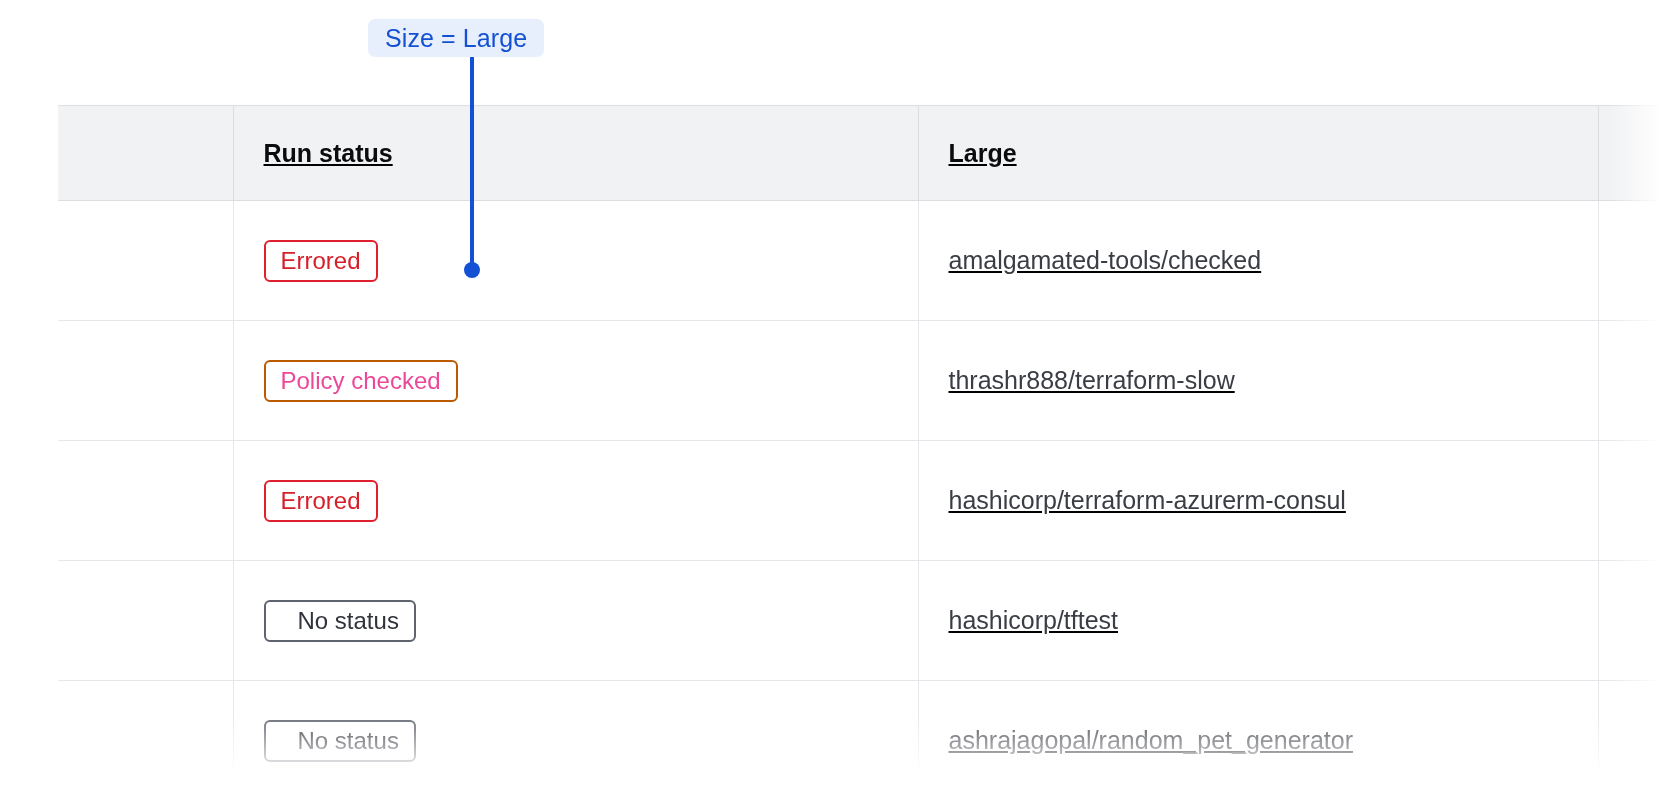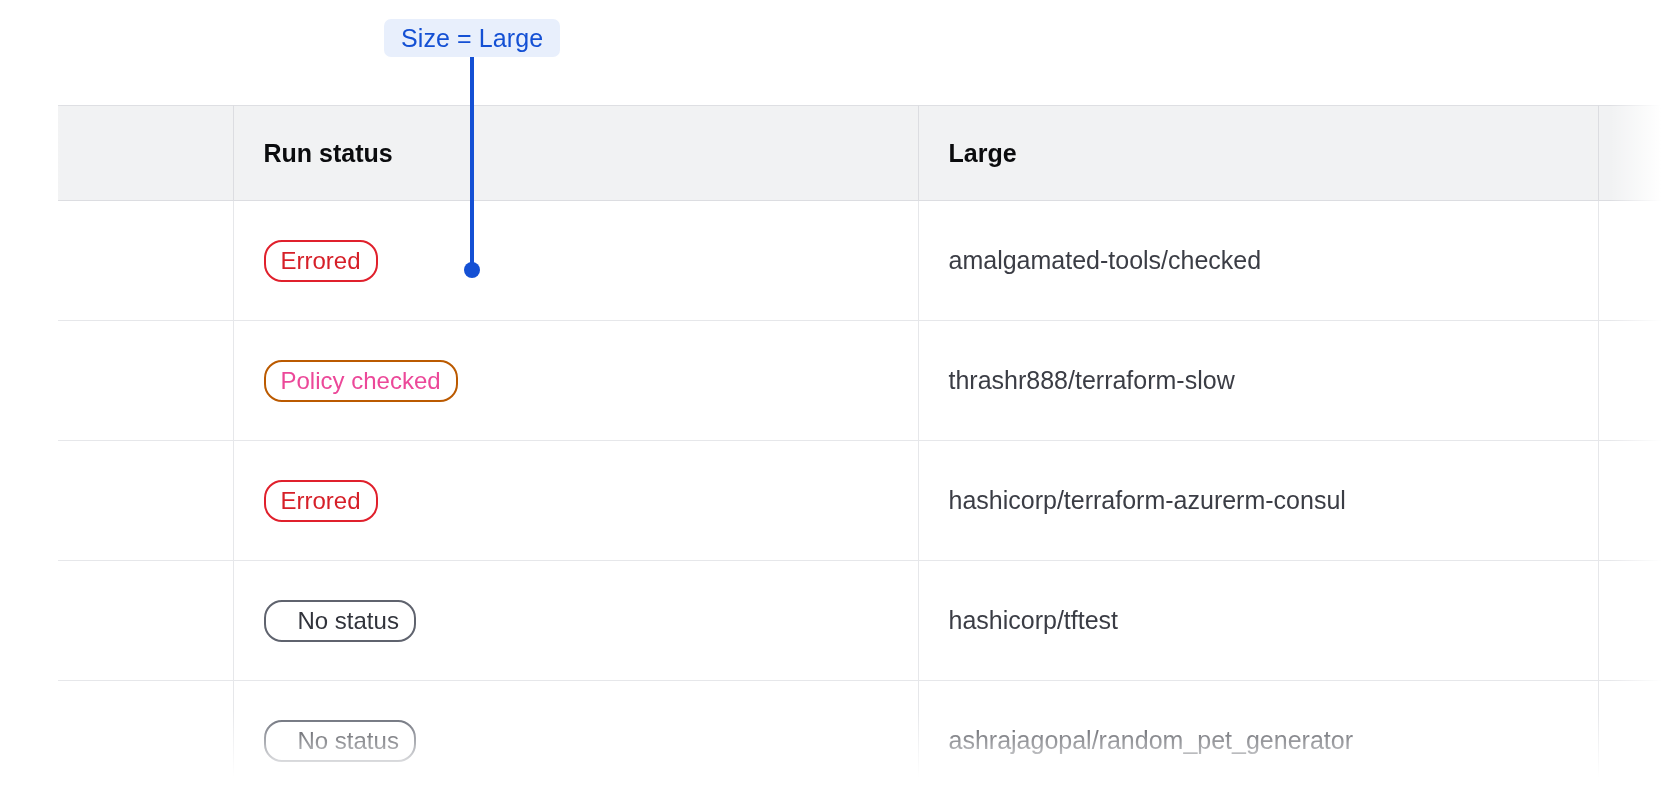--- a/index.html
+++ b/index.html
@@ -18,21 +18,21 @@
   
   #annotation-layer {
     position: absolute;
     left: 0; top: 0;
     width: 1672px; height: 788px;
     pointer-events: none;
     z-index: 40;
   }
   #size-badge {
     position: absolute;
-    left: 384px;
+    left: 368px;
     top: 19px;
     height: 38px;
     display: flex;
     align-items: center;
     justify-content: center;
     padding: 0 17px;
     background: #e8effc;
     color: #1450d4;
     border-radius: 7px;
     font-size: 25px;
@@ -59,20 +59,21 @@
   }
 
   
   #table-wrap {
     position: absolute;
     left: 0;
     top: 105px;
     width: 1672px;
     height: 683px;
     overflow: hidden;
+    text-decoration: underline;
   }
   table.runs-table {
     border-collapse: collapse;
     table-layout: fixed;
     width: 1700px;
     margin-left: 58px;
     font-size: 25px;
   }
   table.runs-table col.c-select  { width: 175px; }
   table.runs-table col.c-status  { width: 685px; }
@@ -111,21 +112,21 @@
   tbody td.td-select { padding-left: 0; border-right: 1px solid #e6e7ea; }
   tbody td.td-extra  { border-right: none; }
 
   
   .pill {
     display: inline-flex;
     align-items: center;
     justify-content: center;
     height: 42px;
     padding: 0 15px;
-    border-radius: 18px;
+    border-radius: 6px;
     border: 2px solid;
     font-size: 24px;
     line-height: 1;
     box-sizing: border-box;
     white-space: nowrap;
   }
   .pill.errored        { border-color: #e0202c; color: #d61f28; }
   .pill.policy-checked { border-color: #bb5a00; color: #ec4899; }
   .pill.no-status      { border-color: #5f636e; color: #31333b; padding-left: 32px; }
 

